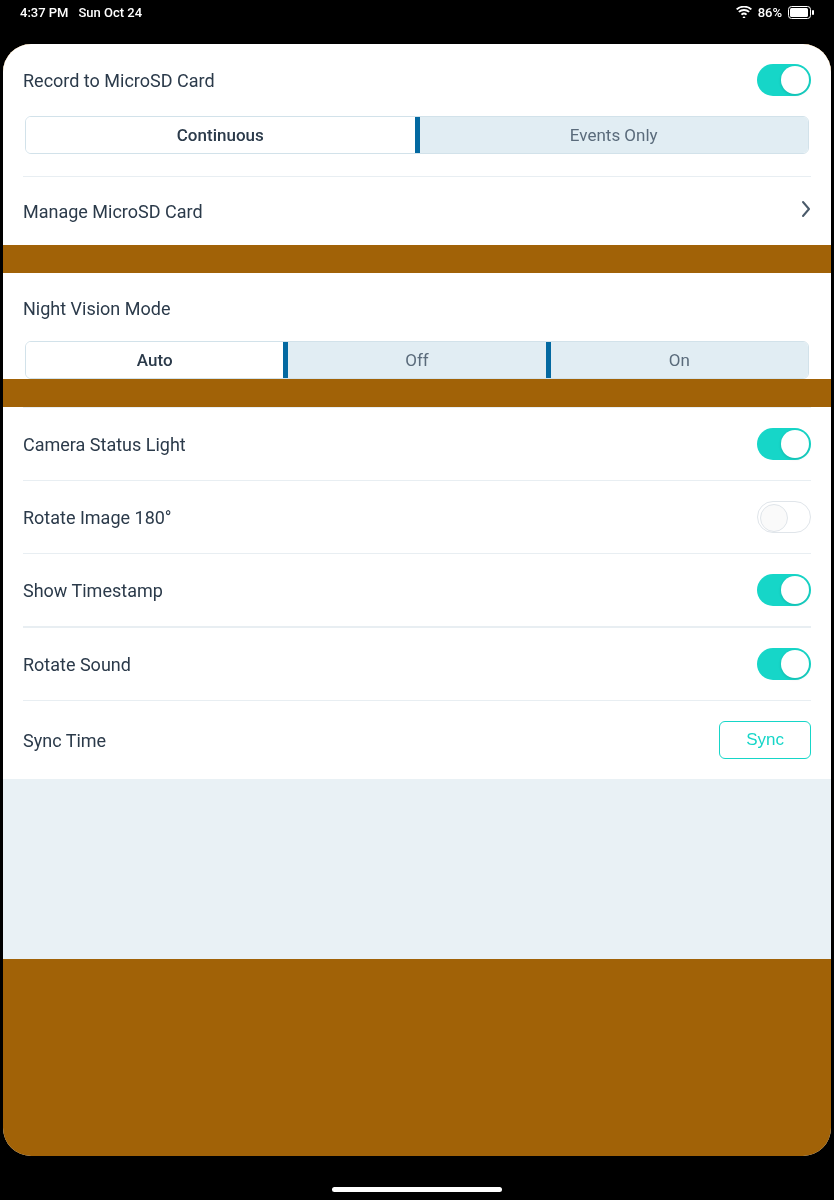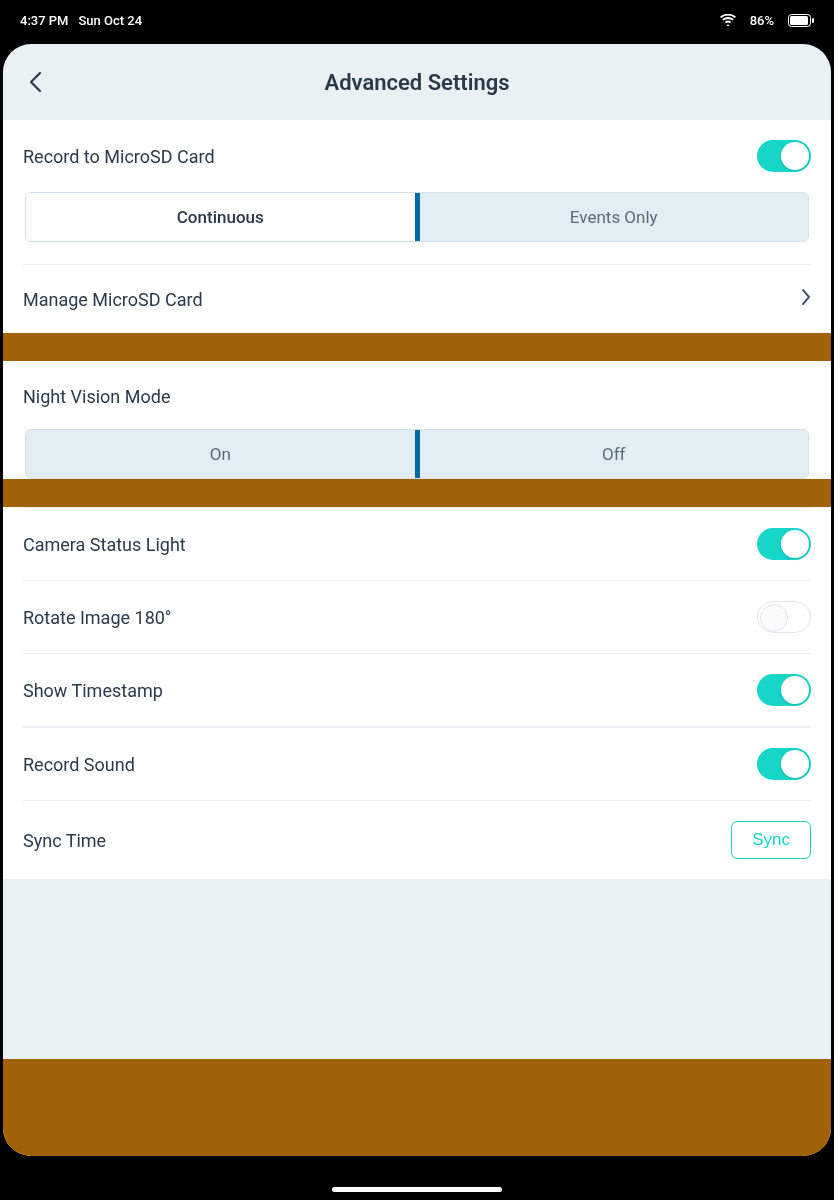--- a/index.html
+++ b/index.html
@@ -1,60 +1,60 @@
 <!DOCTYPE html>
 <html><head>
 <meta charset="utf-8">
 <style>
   * { box-sizing: border-box; margin: 0; padding: 0; }
   html, body { width: 834px; height: 1200px; font-family: -apple-system, BlinkMacSystemFont, "Segoe UI", Roboto, Helvetica, Arial, sans-serif; }
   body { background: #000; overflow: hidden; }
 
   
-  .status-bar { height: 24px; padding: 0 20px; color: #fff; font-size: 13px; display: flex; align-items: center; justify-content: space-between; font-weight: 500; margin-top: 8px; }
+  .status-bar { height: 24px; padding: 0 20px; color: #fff; font-size: 13px; display: flex; align-items: center; justify-content: space-between; font-weight: 500; margin-top: 0; }
   .status-left { display: flex; gap: 10px; }
-  .status-right { display: flex; align-items: center; gap: 14px; }
+  .status-right { display: flex; align-items: center; gap: 6px; }
   .wifi-icon svg, .battery-icon svg { display: block; }
 
   
   .app { position: absolute; top: 44px; left: 3px; right: 3px; bottom: 44px; background: #e9f1f5; border-radius: 28px; overflow: hidden; display: flex; flex-direction: column; }
 
   .header { height: 76px; display: flex; align-items: center; justify-content: center; position: relative; }
   .header-title { font-size: 22px; font-weight: 600; color: #2b3a4a; }
   .back-btn { position: absolute; left: 16px; top: 50%; transform: translateY(-50%); width: 32px; height: 32px; display: flex; align-items: center; justify-content: center; }
 
   .content { flex: 1; background: #a16207; overflow-y: auto; }
 
   .section { background: #fff; }
   .section + .section { margin-top: 28px; }
   .section:last-of-type { margin-bottom: 0; }
 
   .row { display: flex; align-items: center; justify-content: space-between; padding: 20px 20px; min-height: 68px; }
   .row-label { font-size: 18px; color: #2b3a4a; display: flex; align-items: center; gap: 8px; }
   .row-divider { border-bottom: 1px solid #e8eef2; margin: 0 20px; }
 
   
-  .segmented { margin: 0 22px 22px 22px; display: flex; border: 1px solid #d2e2ea; border-radius: 6px; overflow: hidden; height: 50px; }
+  .segmented { margin: 0 22px 22px 22px; display: flex; border: 1px solid #d2e2ea; border-radius: 6px; overflow: hidden; height: 38px; }
   .segmented .seg { flex: 1; display: flex; align-items: center; justify-content: center; font-size: 17px; color: #5a6b7b; background: #e1edf3; cursor: pointer; }
   .segmented .seg + .seg { border-left: 5px solid #0369a1; }
   .segmented .seg.active { background: #fff; color: #2b3a4a; font-weight: 500; }
 
   
   .toggle { width: 54px; height: 32px; border-radius: 16px; position: relative; }
   .toggle.on { background: #16d6c8; }
   .toggle.off { background: #fff; border: 1px solid #e0e5ea; }
   .toggle .knob { position: absolute; width: 28px; height: 28px; border-radius: 50%; background: #fff; top: 2px; box-shadow: 0 1px 3px rgba(0,0,0,0.15); }
   .toggle.on .knob { right: 2px; }
   .toggle.off .knob { left: 2px; border: 1px solid #e0e5ea; box-shadow: none; background:#fafafa; }
 
   .chevron-right { color: #4a5a6a; }
 
   .info-icon { width: 20px; height: 20px; border: 2px solid #16d6c8; border-radius: 50%; display: inline-flex; align-items: center; justify-content: center; color: #16d6c8; font-size: 12px; font-weight: 700; font-style: italic; font-family: Georgia, serif; }
 
-  .sync-btn { border: 1px solid #16d6c8; color: #16d6c8; background: #fff; border-radius: 6px; padding: 8px 20px; font-size: 17px; font-weight: 500; cursor: pointer; }
+  .sync-btn { border: 1px solid #16d6c8; color: #16d6c8; background: #fff; border-radius: 6px; padding: 8px 26px; font-size: 17px; font-weight: 500; cursor: pointer; }
 
   .bottom-fill { height: 180px; background: #e9f1f5; }
 
   .home-indicator { position: absolute; bottom: 8px; left: 50%; transform: translateX(-50%); width: 170px; height: 5px; background: #fff; border-radius: 3px; }
 </style>
 </head>
 <body>
 
 <div class="status-bar">
   <div class="status-left">
@@ -72,28 +72,20 @@
       <svg width="26" height="13" viewBox="0 0 26 13">
           <rect x="0.5" y="0.5" width="22" height="12" rx="3" stroke="#fff" fill="none"></rect>
           <rect x="2" y="2" width="18" height="9" rx="1.5" fill="#fff"></rect>
           <rect x="24" y="4" width="2" height="5" rx="1" fill="#fff"></rect>
         </svg>
     </span>
   </div>
 </div>
 
 <div class="app">
-  <div class="header">
-    <div class="back-btn">
-      <svg width="14" height="22" viewBox="0 0 14 22">
-          <path d="M12 2 L3 11 L12 20" stroke="#2b3a4a" stroke-width="2.2" fill="none" stroke-linecap="round" stroke-linejoin="round"></path>
-        </svg>
-    </div>
-    <div class="header-title">Advanced Settings</div>
-  </div>
 
   <div class="content">
 
     <div class="section">
       <div class="row">
         <div class="row-label">Record to MicroSD Card</div>
         <div class="toggle on">
             <div class="knob"></div>
           </div>
       </div>
@@ -110,22 +102,23 @@
             </svg>
         </span>
       </div>
     </div>
 
     <div class="section">
       <div class="row" style="padding-bottom:18px;">
         <div class="row-label">Night Vision Mode</div>
       </div>
       <div class="segmented">
+        <div class="seg active">Auto</div>
+        <div class="seg">Off</div>
         <div class="seg">On</div>
-        <div class="seg">Off</div>
       </div>
     </div>
 
     <div class="section">
 
       <div class="row-divider"></div>
 
       <div class="row">
         <div class="row-label">Camera Status Light</div>
         <div class="toggle on">
@@ -146,21 +139,21 @@
         <div class="row-label">Show Timestamp</div>
         <div class="toggle on">
             <div class="knob"></div>
           </div>
       </div>
       <div class="row-divider"></div>
 
       <div class="row-divider"></div>
 
       <div class="row">
-        <div class="row-label">Record Sound</div>
+        <div class="row-label">Rotate Sound</div>
         <div class="toggle on">
             <div class="knob"></div>
           </div>
       </div>
       <div class="row-divider"></div>
 
       <div class="row">
         <div class="row-label">Sync Time</div>
         <button class="sync-btn">Sync</button>
       </div>

